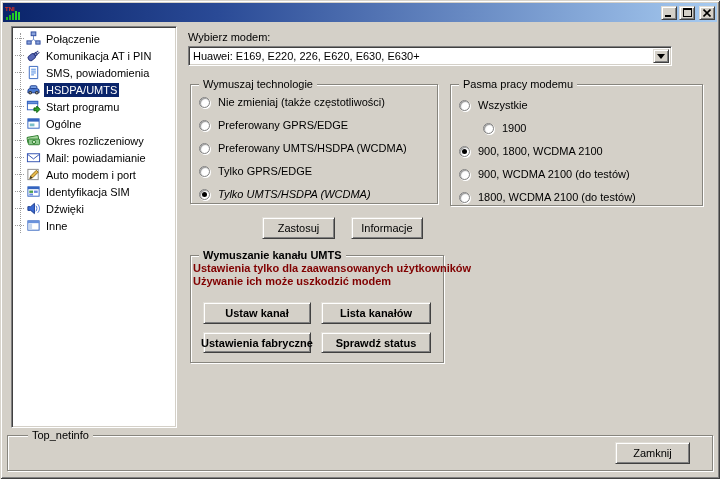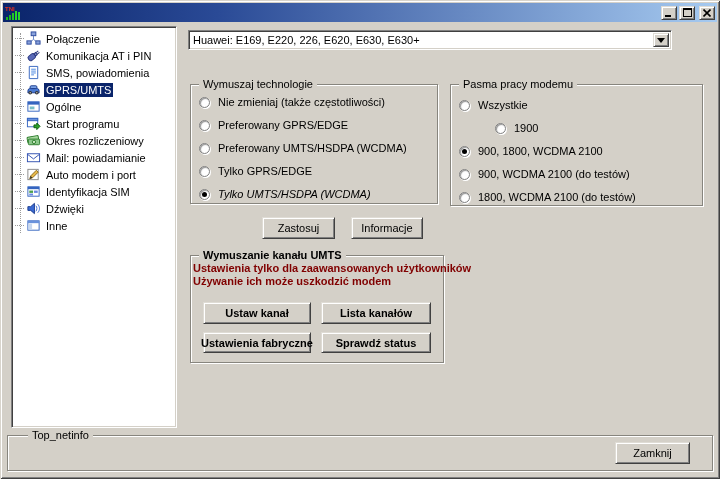--- a/index.html
+++ b/index.html
@@ -54,21 +54,21 @@
     padding:3px 16px 0 0;overflow:hidden;
   }
   .treeline{position:absolute;left:8px;top:6px;height:200px;border-left:1px dotted #9a9a9a;}
   .trow{height:17px;display:flex;align-items:center;padding-left:3px;cursor:default;white-space:nowrap;}
   .trow .dots{width:9px;border-top:1px dotted #9a9a9a;margin-right:2px;flex:none;}
   .trow svg{flex:none;margin-right:3px;}
   .trow .lbl{padding:1px 2px;}
   .trow .lbl.selected{background:#0a246a;color:#fff;}
   
   .abs{position:absolute;white-space:nowrap;}
-  .combo{position:absolute;left:188px;top:30px;width:484px;height:20px;padding-left:24px;}
+  .combo{position:absolute;left:188px;top:46px;width:484px;height:20px;padding-left:24px;}
   .combo .ctext{position:absolute;left:4px;top:3px;right:22px;overflow:hidden;}
   .combo .carrow{
     position:absolute;right:2px;top:2px;width:16px;height:14px;background:#d4d0c8;
     border:1px solid;border-color:#dfdcd5 #404040 #404040 #dfdcd5;
     box-shadow:inset 1px 1px 0 #fff, inset -1px -1px 0 #808080;
     display:flex;align-items:center;justify-content:center;
   }
   .tri{width:0;height:0;border-left:4px solid transparent;border-right:4px solid transparent;border-top:5px solid #000;}
   .radiorow{position:absolute;display:flex;align-items:center;}
   .radio{
@@ -156,41 +156,41 @@
     <div class="trow">
       <span class="dots"></span>
       <svg width="15" height="15" viewBox="0 0 16 16">
         <path d="M2 10c0-2 1-3.5 3-3.5h6c2 0 3 1.5 3 3.5v1.5H2z" fill="#4a7ad2" stroke="#1c3c8c"></path>
         <rect x="4.5" y="4" width="7" height="3" rx="1" fill="#7aa2e6" stroke="#1c3c8c"></rect>
         <circle cx="4.5" cy="11.5" r="1.9" fill="#333"></circle>
           <circle cx="11.5" cy="11.5" r="1.9" fill="#333"></circle>
         <circle cx="4.5" cy="11.5" r="0.8" fill="#bbb"></circle>
           <circle cx="11.5" cy="11.5" r="0.8" fill="#bbb"></circle>
       </svg>
-      <span class="lbl selected">GPRS/UMTS</span>
+      <span class="lbl selected">HSDPA/UMTS</span>
+    </div>
+
+    <div class="trow">
+      <span class="dots"></span>
+      <svg width="15" height="15" viewBox="0 0 16 16">
+        <rect x="1.5" y="2.5" width="11" height="9" fill="#fff" stroke="#3565c0"></rect>
+        <rect x="1.5" y="2.5" width="11" height="2.5" fill="#6a92dc" stroke="#3565c0"></rect>
+        <path d="M8.5 9.5h3v-2l3.5 3.5-3.5 3.5v-2h-3z" fill="#2ca02c" stroke="#0c600c"></path>
+      </svg>
+      <span class="lbl">Start programu</span>
     </div>
 
     <div class="trow">
       <span class="dots"></span>
       <svg width="15" height="15" viewBox="0 0 16 16">
         <rect x="2" y="3" width="12" height="10" fill="#fff" stroke="#3565c0"></rect>
         <rect x="2" y="3" width="12" height="3" fill="#3565c0"></rect>
         <rect x="4" y="8" width="5" height="3" fill="#7ac0c8"></rect>
       </svg>
       <span class="lbl">Ogólne</span>
-    </div>
-
-    <div class="trow">
-      <span class="dots"></span>
-      <svg width="15" height="15" viewBox="0 0 16 16">
-        <rect x="1.5" y="2.5" width="11" height="9" fill="#fff" stroke="#3565c0"></rect>
-        <rect x="1.5" y="2.5" width="11" height="2.5" fill="#6a92dc" stroke="#3565c0"></rect>
-        <path d="M8.5 9.5h3v-2l3.5 3.5-3.5 3.5v-2h-3z" fill="#2ca02c" stroke="#0c600c"></path>
-      </svg>
-      <span class="lbl">Start programu</span>
     </div>
 
     <div class="trow">
       <span class="dots"></span>
       <svg width="15" height="15" viewBox="0 0 16 16">
         <rect x="1.5" y="3.5" width="12" height="6" rx="1" fill="#a8d8a0" stroke="#2c7c2c" transform="rotate(-10 8 7)"></rect>
         <rect x="2.5" y="6.5" width="12" height="6" rx="1" fill="#8cc88c" stroke="#2c7c2c"></rect>
         <circle cx="8.5" cy="9.5" r="1.8" fill="#c8e8c0" stroke="#2c7c2c"></circle>
       </svg>
       <span class="lbl">Okres rozliczeniowy</span>
@@ -278,21 +278,21 @@
       <span>Tylko UMTS/HSDPA (WCDMA)</span>
     </div>
   </div>
 
   <div class="group" style="left:450px;top:84px;width:253px;height:122px;">
     <span class="gtitle">Pasma pracy modemu</span>
     <div class="radiorow" style="left:8px;top:14px;">
       <span class="radio"></span>
       <span>Wszystkie</span>
     </div>
-    <div class="radiorow" style="left:20px;top:37px;padding-left:24px;">
+    <div class="radiorow" style="left:8px;top:37px;padding-left:24px;">
       <span class="radio"></span>
       <span>1900</span>
     </div>
     <div class="radiorow" style="left:8px;top:60px;">
       <span class="radio checked"></span>
       <span>900, 1800, WCDMA 2100</span>
     </div>
     <div class="radiorow" style="left:8px;top:83px;">
       <span class="radio"></span>
       <span>900, WCDMA 2100 (do testów)</span>

